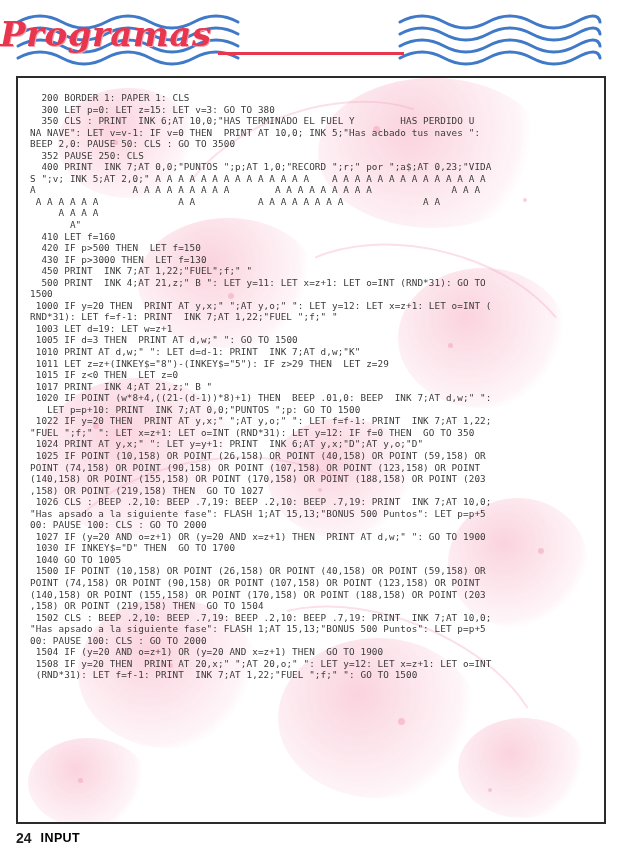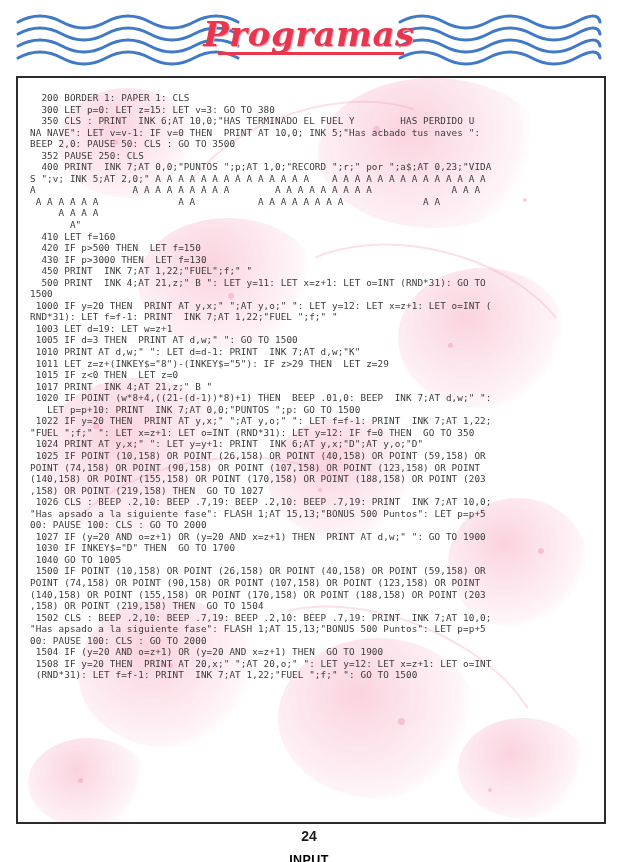--- a/index.html
+++ b/index.html
@@ -28,21 +28,21 @@
     left: 0;
     top: 6px;
     width: 618px;
     height: 60px;
   }
   .banner-title {
     position: absolute;
     left: 0;
     top: 14px;
     width: 618px;
-    text-align: center;
+    text-align: left;
     font-family: "DejaVu Serif", serif;
     font-style: italic;
     font-weight: bold;
     font-size: 34px;
     color: #e8364f;
     letter-spacing: 0.5px;
     text-shadow: 1px 1px 0 #f2a0ad;
     z-index: 4;
   }
   .title-underline {
@@ -119,21 +119,20 @@
   
   .footer {
     position: absolute;
     left: 16px;
     top: 828px;
     width: 586px;
     height: 20px;
     display: flex;
     align-items: center;
     gap: 9px;
-    flex-direction: column;
   }
   .page-num {
     font-family: "Liberation Sans", sans-serif;
     font-weight: bold;
     font-size: 14px;
     color: #1d1d1d;
   }
   .mag-name {
     font-family: "Liberation Sans", sans-serif;
     font-weight: bold;

